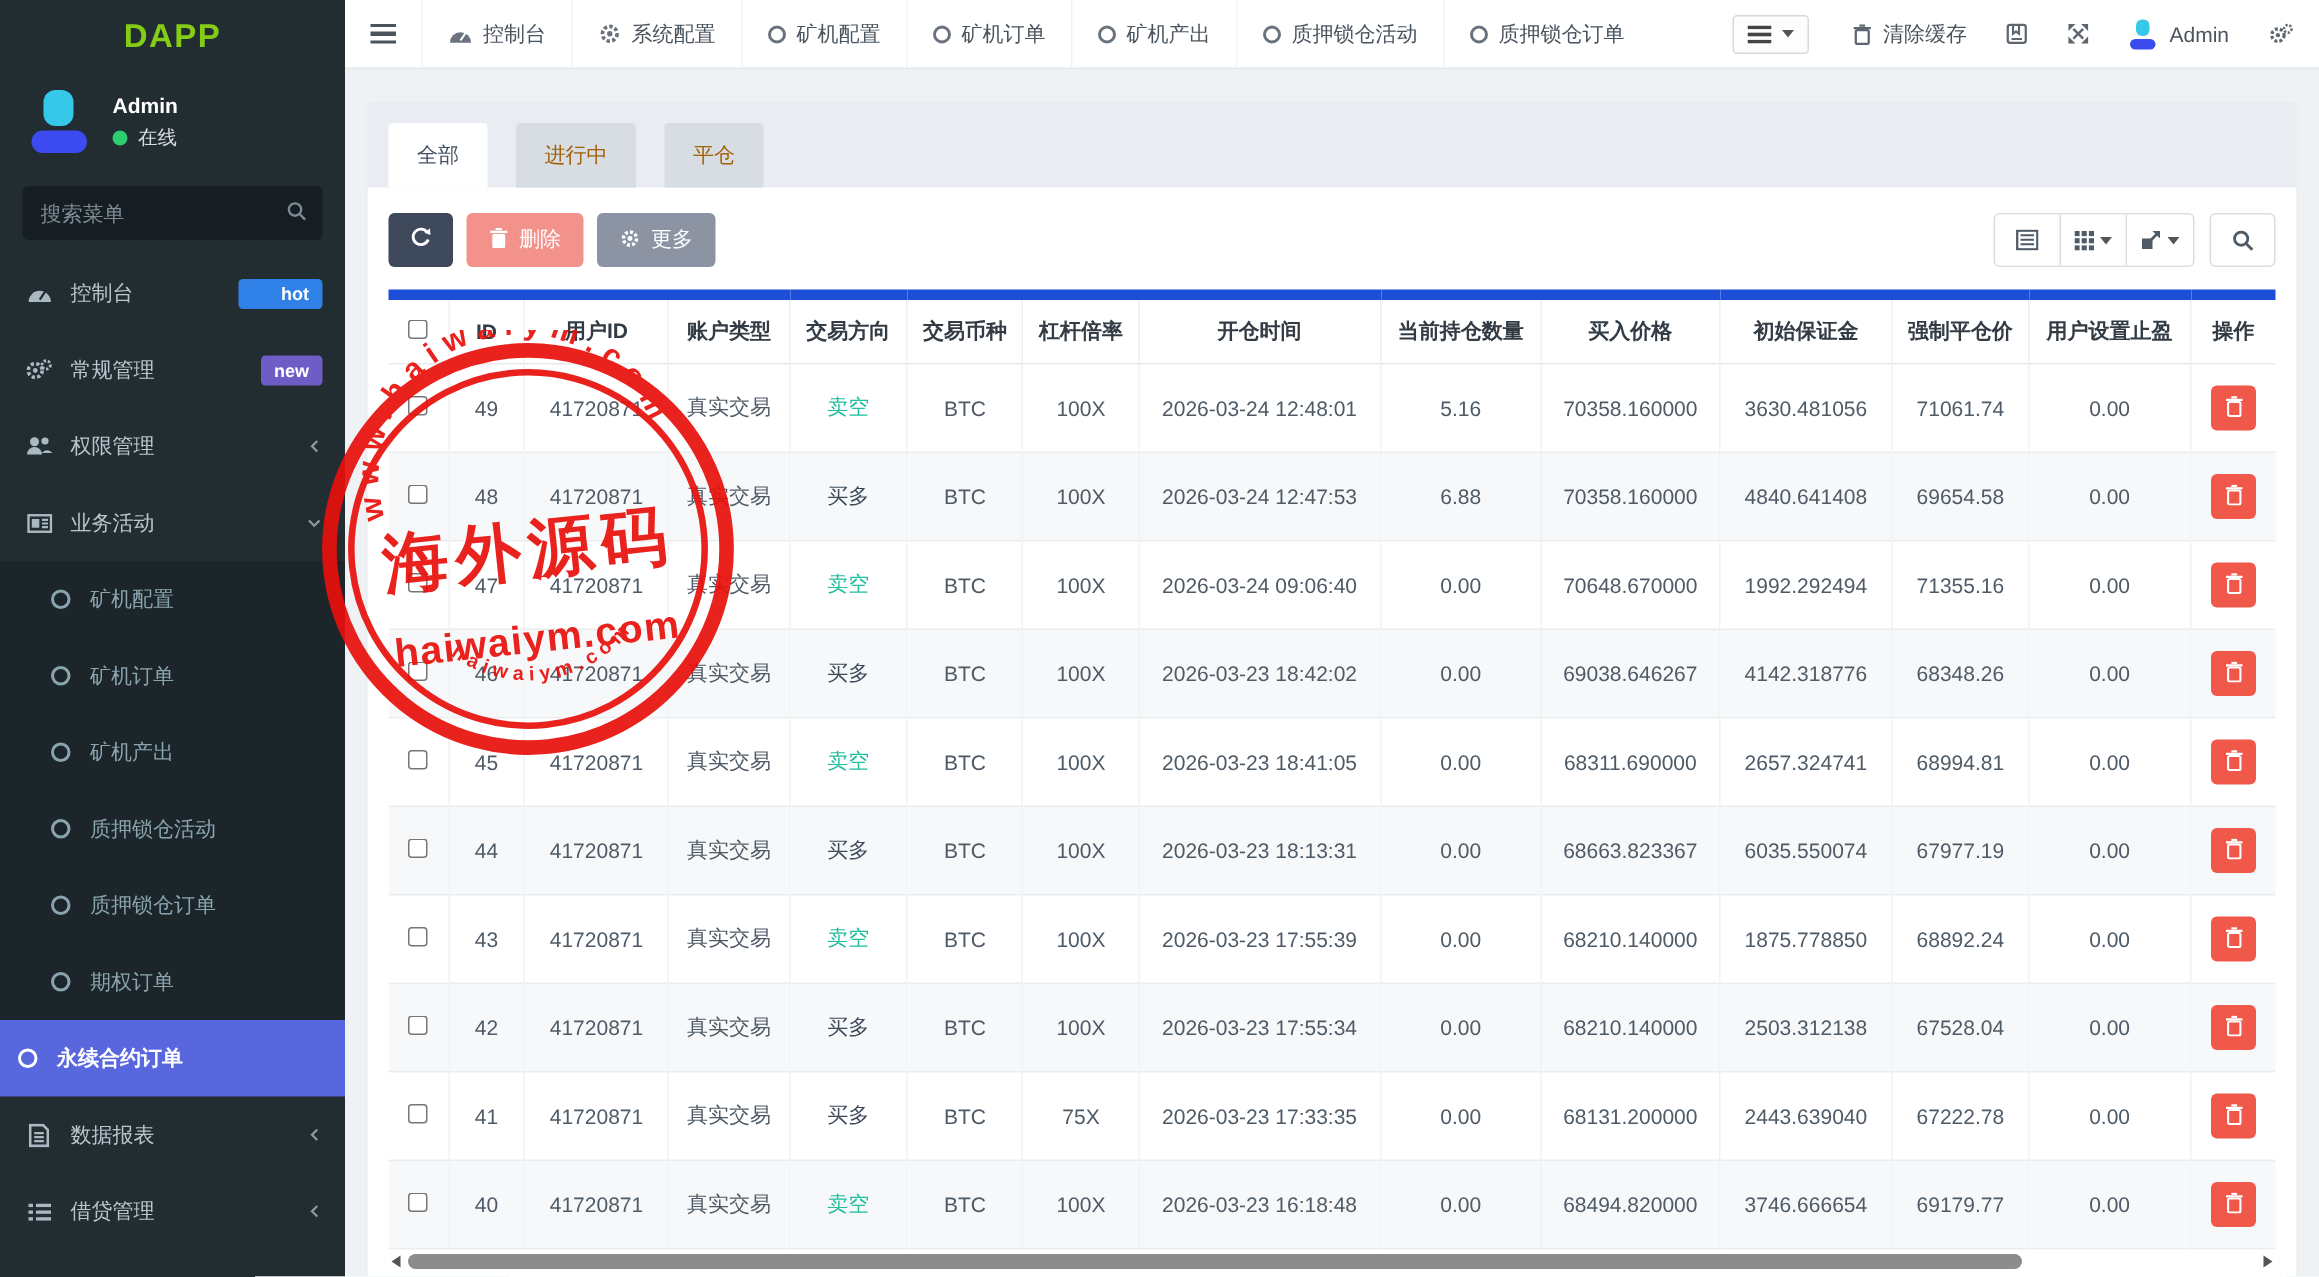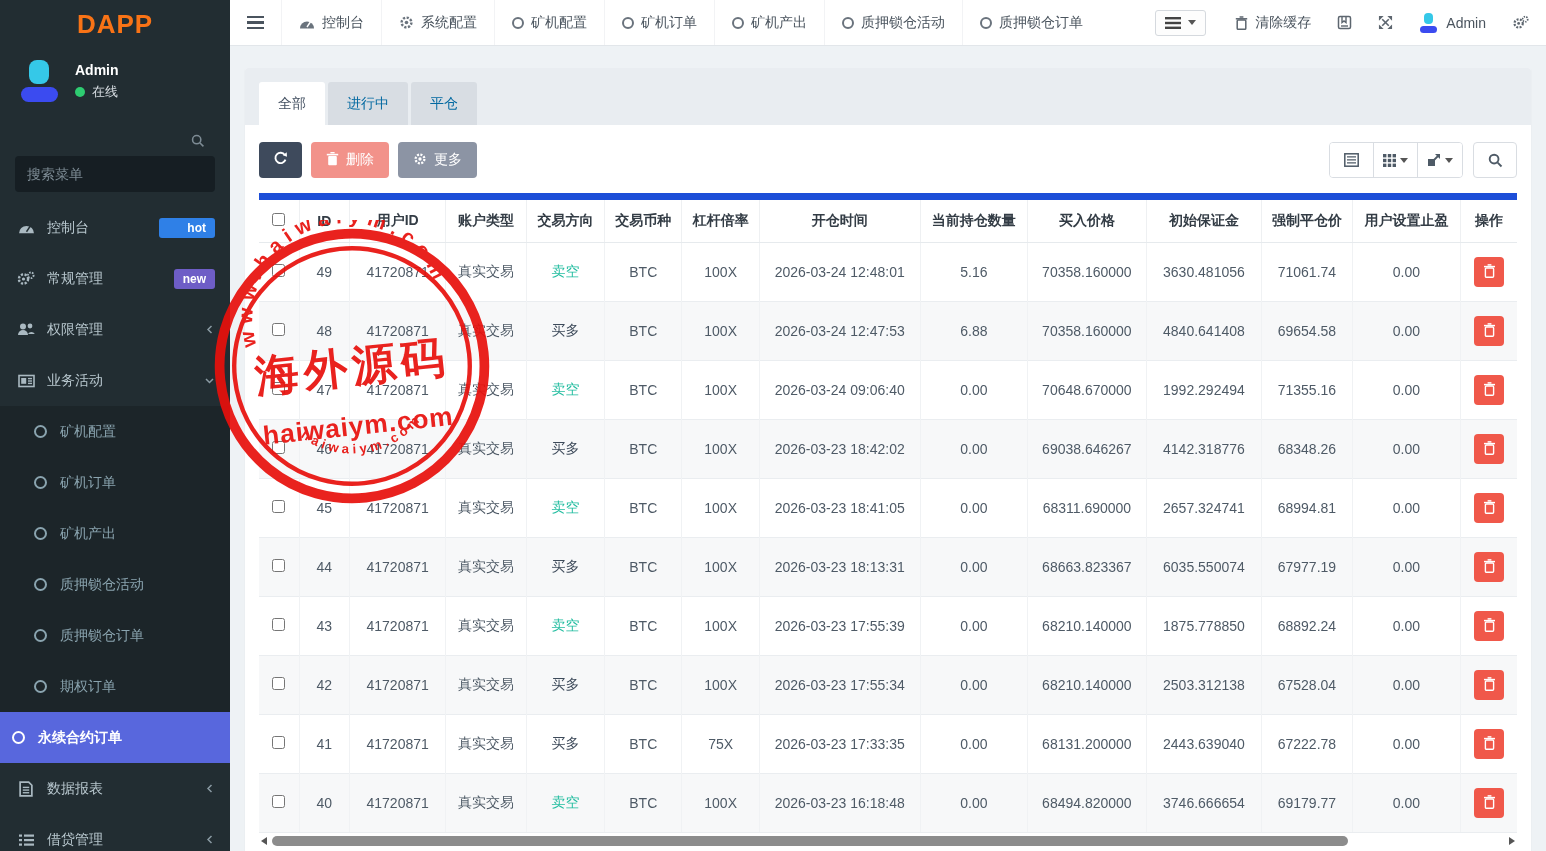--- a/index.html
+++ b/index.html
@@ -8,33 +8,33 @@
     font-family: "Liberation Sans", "DejaVu Sans", sans-serif;
     font-size: 14px;
     color: #4e5a66;
     background: #eef2f5;
     overflow: hidden;
   }
   .app { position: relative; width: 1546px; height: 851px; display: flex; overflow: hidden; }
 
   
   .sidebar { width: 230px; min-width:230px; height: 100%; background: #222d32; color: #b8c7ce; overflow: hidden; }
-  .brand { height: 48px; line-height: 48px; text-align: center; color: #f97316; font-size: 26px; font-weight: bold; letter-spacing: 1px; }
+  .brand { height: 48px; line-height: 48px; text-align: center; color: #84cc16; font-size: 22px; font-weight: bold; letter-spacing: 1px; }
   .user-panel { display: flex; align-items: center; gap: 13px; padding: 12px 16px 14px 18px; }
   .avatar { position: relative; width: 44px; height: 42px; }
   .avatar .head { position: absolute; left: 11px; top: 0; width: 20px; height: 24px; background: #35c8e8; border-radius: 8px; }
   .avatar .torso { position: absolute; left: 3px; bottom: 0; width: 37px; height: 15px; background: #3b4bf0; border-radius: 8px; }
   .avatar.sm { width: 20px; height: 20px; }
   .avatar.sm .head { left: 5px; width: 9px; height: 11px; border-radius: 4px; }
   .avatar.sm .torso { left: 1px; width: 17px; height: 7px; border-radius: 4px; }
   .user-name { color: #fff; font-weight: bold; font-size: 14px; margin-bottom: 5px; }
   .user-status { display: flex; align-items: center; gap: 7px; font-size: 13px; color: #d8dee3; }
   .status-dot { width: 10px; height: 10px; border-radius: 50%; background: #2ecc71; }
   .sidebar-search { position: relative; margin: 8px 15px 10px 15px; }
-  .sidebar-search input { width: 100%; height: 36px; background: #161e23; border: none; border-radius: 4px; padding: 0 32px 0 12px; color: #cfd8dd; font-size: 14px; outline: none; font-family: inherit; margin-top: 32px; }
+  .sidebar-search input { width: 100%; height: 36px; background: #161e23; border: none; border-radius: 4px; padding: 0 32px 0 12px; color: #cfd8dd; font-size: 14px; outline: none; font-family: inherit; }
   .sidebar-search input::placeholder { color: #7d8b94; }
   .sidebar-search .s-icon { position: absolute; right: 10px; top: 10px; color: #7d8b94; }
   .menu-item { height: 51px; display: flex; align-items: center; gap: 11px; padding: 0 15px 0 16px; font-size: 14px; color: #b8c7ce; cursor: pointer; }
   .menu-item .mi-icon { width: 20px; display: flex; justify-content: center; color: #aab9c1; }
   .badge { margin-left: auto; font-size: 12px; font-weight: bold; color: #fff; padding: 3px 9px; border-radius: 3px; }
   .badge.hot { background: #2f80e7; padding-left: 28px; }
   .badge.new { background: #6e5dc6; }
   .mi-chevron { margin-left: auto; color: #8a9aa3; display: flex; }
   .submenu { background: #1c2529; }
   .submenu-item { height: 51px; display: flex; align-items: center; gap: 13px; padding-left: 34px; color: #8aa4af; font-size: 14px; cursor: pointer; }
@@ -52,24 +52,24 @@
   .topnav .spacer { flex: 1; }
   .nav-right { display: flex; align-items: center; height: 100%; }
   .dropdown-btn { display: flex; align-items: center; gap: 7px; border: 1px solid #d5d9de; background: #fdfdfd; border-radius: 3px; padding: 6px 9px; margin-right: 16px; cursor: pointer; color:#444; }
   .caret-down { width: 0; height: 0; border-left: 4px solid transparent; border-right: 4px solid transparent; border-top: 5px solid #555; }
   .nav-action { height: 100%; display: flex; align-items: center; gap: 7px; padding: 0 13px; color: #4a545e; cursor: pointer; }
   .nav-action .na-icon { color: #5d666f; display: flex; }
 
   
   .content { flex: 1; background: #eef2f5; padding: 22px 15px 0 15px; overflow: hidden; }
   .card { background: #fff; border-radius: 3px; box-shadow: 0 1px 2px rgba(0,0,0,.06); }
-  .card-tabs { background: #e9edf1; border-radius: 3px 3px 0 0; padding: 14px 14px 0 14px; display: flex; gap: 3px; }
+  .card-tabs { background: #e9edf1; border-radius: 3px 3px 0 0; padding: 14px 14px 0 14px; display: flex; gap: 19px; }
   .tab { padding: 0 19px; height: 43px; line-height: 43px; font-size: 14px; border-radius: 3px 3px 0 0; cursor: pointer; }
   .tab.active { background: #fff; color: #435061; }
-  .tab.inactive { background: #d8dde3; color: #0369a1; }
+  .tab.inactive { background: #d8dde3; color: #a16207; }
   .card-body { padding: 17px 14px 14px 14px; }
 
   .toolbar { display: flex; align-items: center; margin-bottom: 15px; }
   .btn { height: 36px; border: none; border-radius: 4px; color: #fff; font-size: 14px; display: inline-flex; align-items: center; gap: 7px; padding: 0 15px; cursor: pointer; font-family: inherit; }
   .btn-refresh { background: #3e4a5c; width: 43px; justify-content: center; padding: 0; }
   .btn-delete { background: #f2928a; margin-left: 9px; }
   .btn-more { background: #8c94a4; margin-left: 9px; }
   .toolbar-right { margin-left: auto; display: flex; align-items: center; }
   .tb-search { width: 196px; height: 36px; border: 1px solid #d9dde2; border-radius: 4px; padding: 0 12px; font-size: 14px; color: #555; outline: none; margin-right: 10px; font-family: inherit; }
   .tb-search::placeholder { color: #9aa3ac; }

